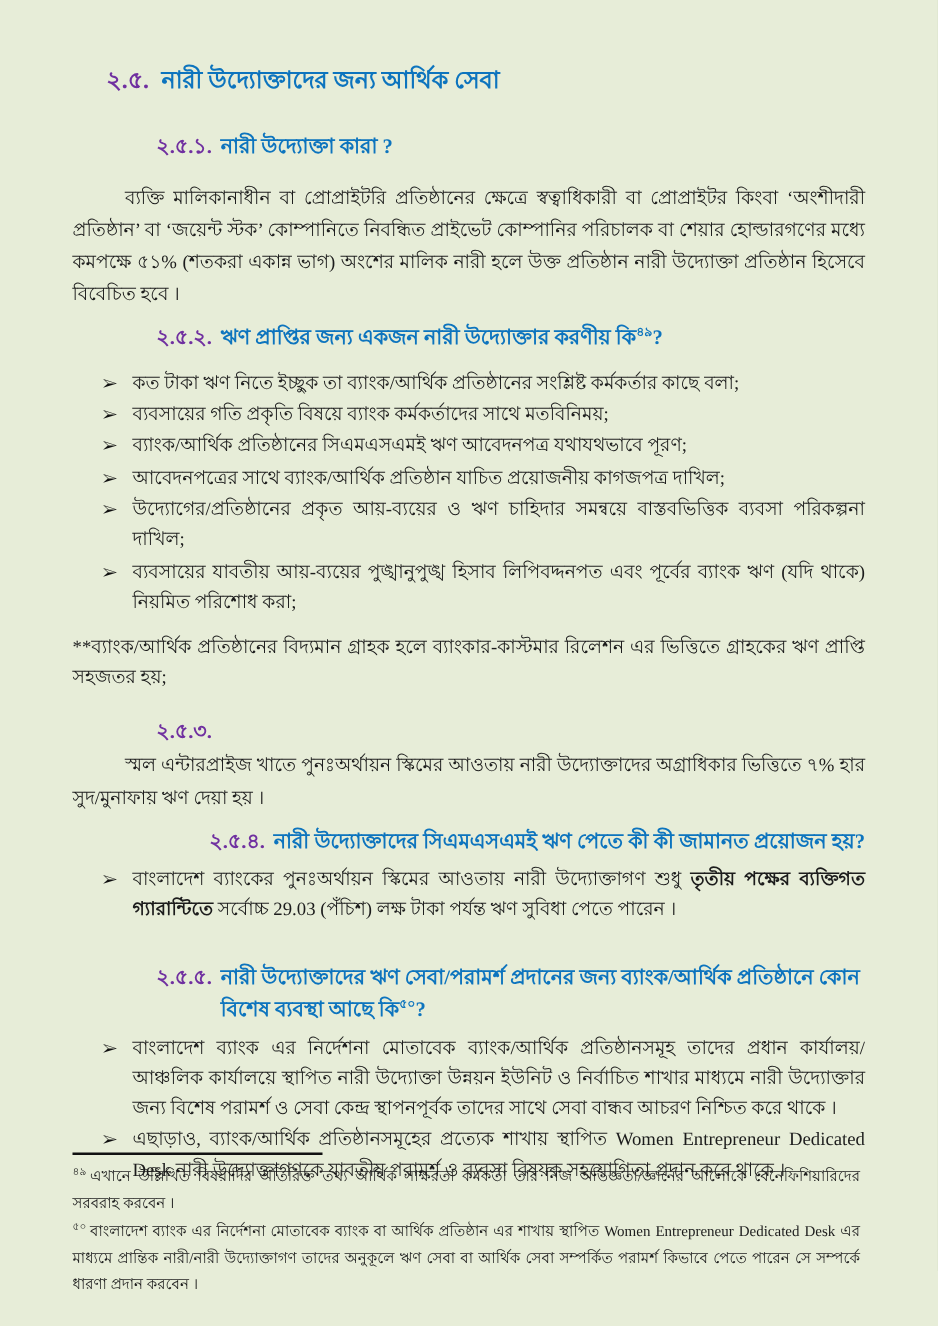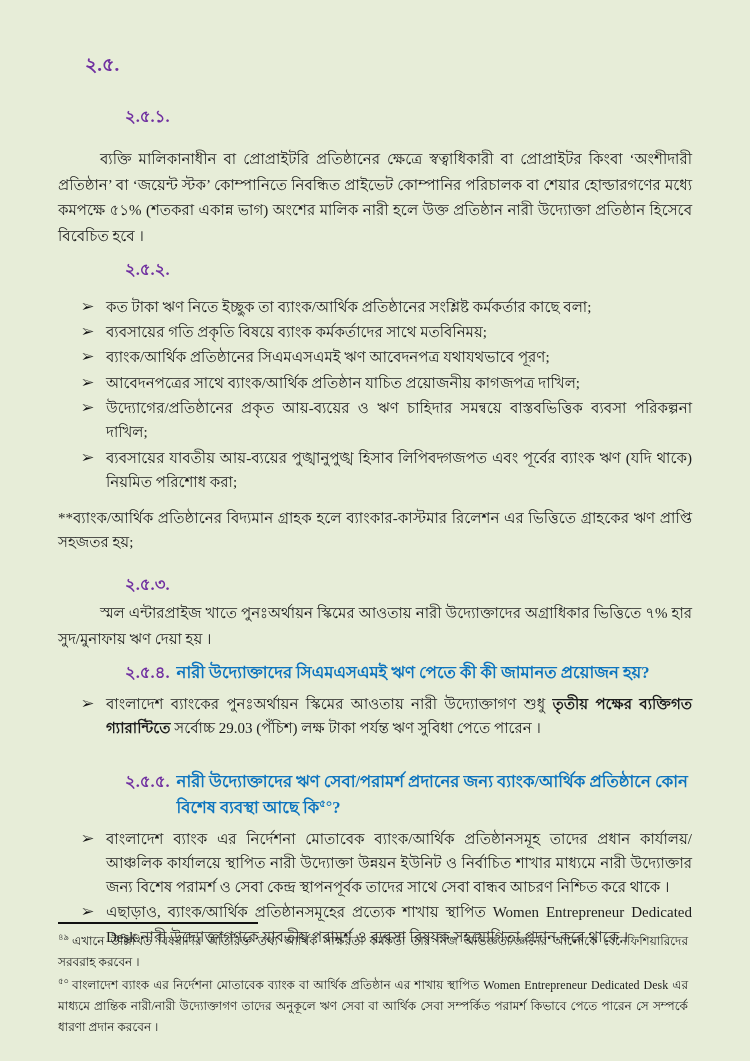--- a/index.html
+++ b/index.html
@@ -58,21 +58,21 @@
     font-size: 13px;
     color: #111;
     padding-top: 1px;
   }
   .bullet .btxt { flex: 1; text-align: justify; }
   .note { margin: 12px 0 0 0; line-height: 1.62; text-align: justify; font-family: Liberation Serif, serif; }
   .b { font-weight: bold; }
   .sp17 { height: 17px; }
   .sp28 { height: 28px; }
   .mb4  { margin-bottom: 4px !important; }
-  .mb6  { margin-bottom: 6px !important; }
+  .mb6  { margin-bottom: 6px !important; justify-content: flex-end; }
   .mb8  { margin-bottom: 8px !important; }
   .mb12 { margin-bottom: 12px !important; }
   .mb18 { margin-bottom: 18px !important; }
   .footnotes {
     position: absolute;
     left: 58px;
     right: 62px;
     top: 922px;
     font-size: 12px;
     line-height: 1.75;
@@ -86,32 +86,35 @@
   .fn { margin: 0 0 2px 0; text-align: justify; }
   .fn sup { font-size: 8.5px; line-height: 0; margin-right: 3px; }
 </style>
 </head>
 <body>
 
 <div class="page">
 
   <div class="h1">
     <span class="num">২.৫.</span>
+    <span class="ttl">নারী উদ্যোক্তাদের জন্য আর্থিক সেবা</span>
   </div>
 
   <section>
     <div class="h2 mb18">
       <span class="num">২.৫.১.</span>
+      <span class="ttl">নারী উদ্যোক্তা কারা ?</span>
     </div>
     <p class="para mb8">ব্যক্তি মালিকানাধীন বা প্রোপ্রাইটরি প্রতিষ্ঠানের ক্ষেত্রে স্বত্বাধিকারী বা প্রোপ্রাইটর কিংবা ‘অংশীদারী প্রতিষ্ঠান’ বা ‘জয়েন্ট স্টক’ কোম্পানিতে নিবন্ধিত প্রাইভেট কোম্পানির পরিচালক বা শেয়ার হোল্ডারগণের মধ্যে কমপক্ষে ৫১% (শতকরা একান্ন ভাগ) অংশের মালিক নারী হলে উক্ত প্রতিষ্ঠান নারী উদ্যোক্তা প্রতিষ্ঠান হিসেবে বিবেচিত হবে ।</p>
   </section>
 
   <section>
     <div class="h2 mb12">
       <span class="num">২.৫.২.</span>
+      <span class="ttl"><span>ঋণ প্রাপ্তির জন্য একজন নারী উদ্যোক্তার করণীয় কি</span><sup>৪৯</sup><span>?</span></span>
     </div>
     <ul class="bullets">
       <li class="bullet">
         <span class="mark">➢</span>
         <span class="btxt">কত টাকা ঋণ নিতে ইচ্ছুক তা ব্যাংক/আর্থিক প্রতিষ্ঠানের সংশ্লিষ্ট কর্মকর্তার কাছে বলা;</span>
       </li>
       <li class="bullet">
         <span class="mark">➢</span>
         <span class="btxt">ব্যবসায়ের গতি প্রকৃতি বিষয়ে ব্যাংক কর্মকর্তাদের সাথে মতবিনিময়;</span>
       </li>
@@ -122,21 +125,21 @@
       <li class="bullet">
         <span class="mark">➢</span>
         <span class="btxt">আবেদনপত্রের সাথে ব্যাংক/আর্থিক প্রতিষ্ঠান যাচিত প্রয়োজনীয় কাগজপত্র দাখিল;</span>
       </li>
       <li class="bullet">
         <span class="mark">➢</span>
         <span class="btxt">উদ্যোগের/প্রতিষ্ঠানের প্রকৃত আয়-ব্যয়ের ও ঋণ চাহিদার সমন্বয়ে বাস্তবভিত্তিক ব্যবসা পরিকল্পনা দাখিল;</span>
       </li>
       <li class="bullet">
         <span class="mark">➢</span>
-        <span class="btxt">ব্যবসায়ের যাবতীয় আয়-ব্যয়ের পুঙ্খানুপুঙ্খ হিসাব লিপিবদ্গজপত এবং পূর্বের ব্যাংক ঋণ (যদি থাকে) নিয়মিত পরিশোধ করা;</span>
+        <span class="btxt">ব্যবসায়ের যাবতীয় আয়-ব্যয়ের পুঙ্খানুপুঙ্খ হিসাব লিপিবদ্দনপত এবং পূর্বের ব্যাংক ঋণ (যদি থাকে) নিয়মিত পরিশোধ করা;</span>
       </li>
     </ul>
     <p class="note">**ব্যাংক/আর্থিক প্রতিষ্ঠানের বিদ্যমান গ্রাহক হলে ব্যাংকার-কাস্টমার রিলেশন এর ভিত্তিতে গ্রাহকের ঋণ প্রাপ্তি সহজতর হয়;</p>
   </section>
 
   <div class="sp17"></div>
 
   <section>
     <div class="h2 mb4">
       <span class="num">২.৫.৩.</span>

